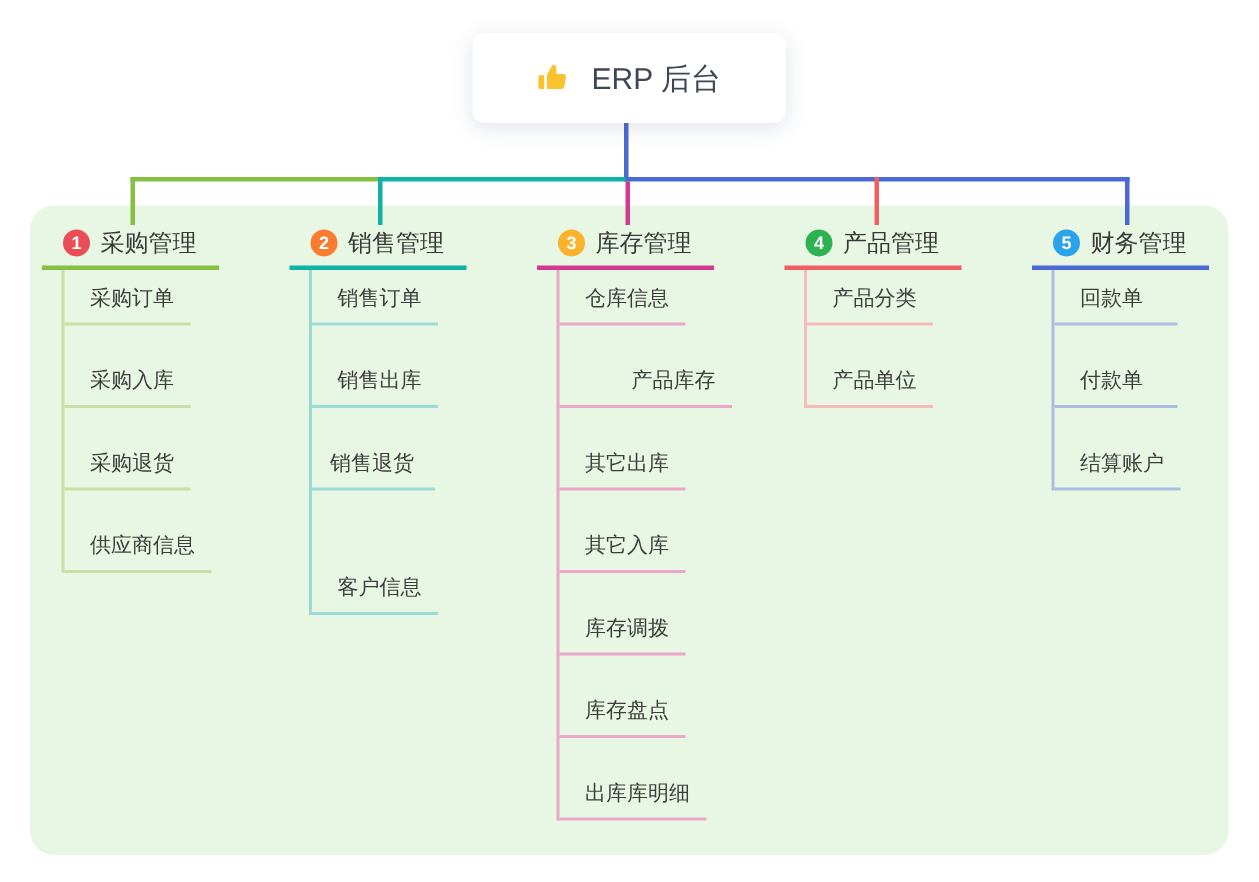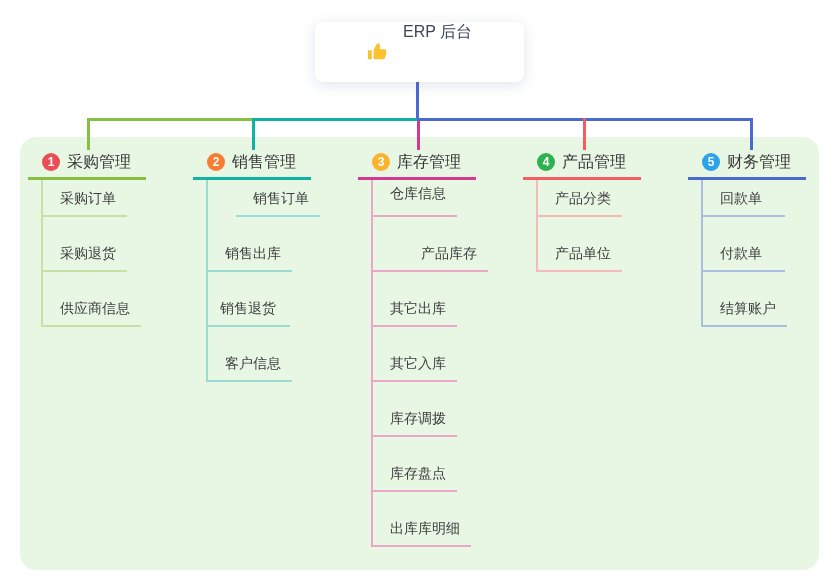--- a/index.html
+++ b/index.html
@@ -7,22 +7,22 @@
     position:relative;width:839px;height:588px;background:#ffffff;overflow:hidden;
     font-family:"Liberation Sans","DejaVu Sans",sans-serif;
   }
   .panel{
     position:absolute;left:20px;top:137px;width:799px;height:433px;
     border-radius:16px;background:#e8f6e4;z-index:1;
   }
   .root-node{
     position:absolute;left:315px;top:22px;width:209px;height:60px;background:#ffffff;
     border-radius:8px;box-shadow:0 3px 14px rgba(70,90,130,.16);
-    display:flex;justify-content:center;gap:14px;
-    font-size:16px;font-weight:500;color:#3d4656;z-index:4;cursor:pointer;
+    display:flex;align-items:center;justify-content:center;gap:14px;
+    font-size:20px;font-weight:500;color:#3d4656;z-index:4;cursor:pointer;
   }
   .root-node .icon{display:flex;align-items:center;}
   .hline,.vline{position:absolute;z-index:2;}
   .hline{height:3px;}
   .vline{width:3px;}
   .branch{position:absolute;top:147px;z-index:3;}
   .branch-header{height:30px;display:flex;align-items:center;gap:7px;padding-left:14px;cursor:pointer;}
   .badge{
     width:18px;height:18px;border-radius:50%;color:#fff;font-size:12px;line-height:18px;
     display:flex;align-items:center;justify-content:center;flex:0 0 auto;font-weight:bold;
@@ -69,57 +69,60 @@
       <div class="branch" style="left: 28px;">
         <div class="branch-header">
           <span class="badge" style="background: rgb(234, 77, 85);">1</span>
           <span class="branch-title">采购管理</span>
         </div>
         <div class="branch-rule" style="background: rgb(134, 192, 67);"></div>
         <div class="items" style="border-left-color: rgb(198, 224, 165);">
           <div class="item" style="border-bottom-color: rgb(198, 224, 165);">
             <span>采购订单</span>
           </div>
+          <div class="item" style="border-bottom-color: rgb(198, 224, 165);">
+            <span>采购入库</span>
+          </div>
           <div class="item" style="border-bottom-color: rgb(198, 224, 165); justify-content: flex-end;">
             <span>采购退货</span>
           </div>
           <div class="item" style="border-bottom-color: rgb(198, 224, 165);">
             <span>供应商信息</span>
           </div>
         </div>
       </div>
       <div class="branch" style="left: 193px;">
         <div class="branch-header">
           <span class="badge" style="background: rgb(249, 124, 48);">2</span>
           <span class="branch-title">销售管理</span>
         </div>
         <div class="branch-rule" style="background: rgb(16, 178, 166);"></div>
         <div class="items" style="border-left-color: rgb(156, 219, 211);">
-          <div class="item" style="border-bottom-color: rgb(156, 219, 211); margin-left: 28px;">
+          <div class="item" style="border-bottom-color: rgb(156, 219, 211);">
             <span>销售订单</span>
           </div>
           <div class="item" style="border-bottom-color: rgb(156, 219, 211);">
             <span>销售出库</span>
           </div>
           <div class="item" style="border-bottom-color: rgb(156, 219, 211); padding-left: 12px;">
             <span>销售退货</span>
           </div>
-          <div class="item" style="border-bottom-color: rgb(156, 219, 211);">
+          <div class="item" style="border-bottom-color: rgb(156, 219, 211); margin-top: 28px;">
             <span>客户信息</span>
           </div>
         </div>
       </div>
       <div class="branch" style="left: 358px;">
         <div class="branch-header">
           <span class="badge" style="background: rgb(251, 178, 44);">3</span>
           <span class="branch-title">库存管理</span>
         </div>
         <div class="branch-rule" style="background: rgb(209, 58, 144);"></div>
         <div class="items" style="border-left-color: rgb(235, 166, 202);">
-          <div class="item" style="border-bottom-color: rgb(235, 166, 202); align-items: center;">
+          <div class="item" style="border-bottom-color: rgb(235, 166, 202);">
             <span>仓库信息</span>
           </div>
           <div class="item" style="border-bottom-color: rgb(235, 166, 202); padding-left: 48px;">
             <span>产品库存</span>
           </div>
           <div class="item" style="border-bottom-color: rgb(235, 166, 202);">
             <span>其它出库</span>
           </div>
           <div class="item" style="border-bottom-color: rgb(235, 166, 202);">
             <span>其它入库</span>

